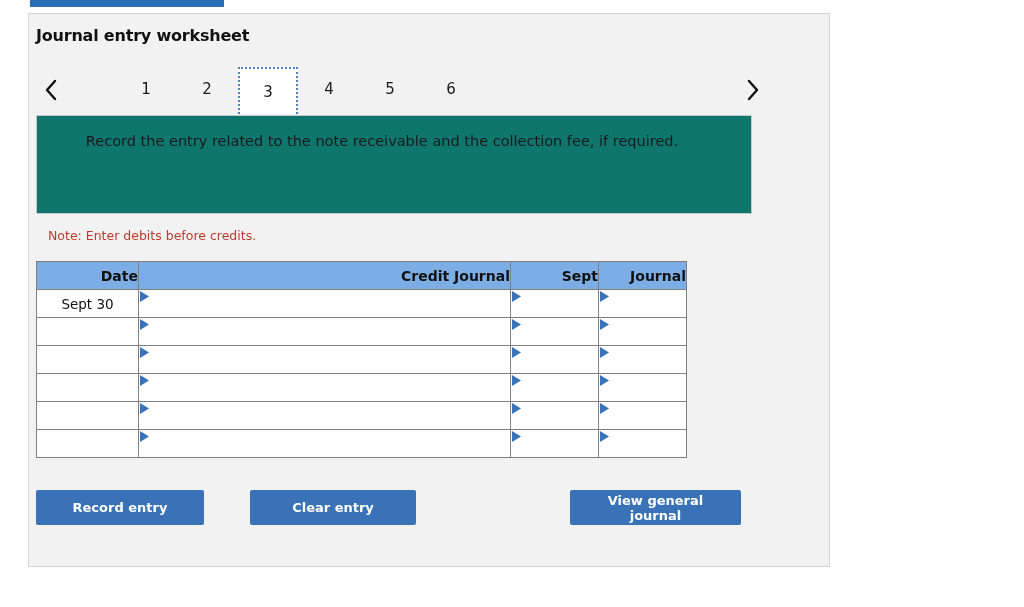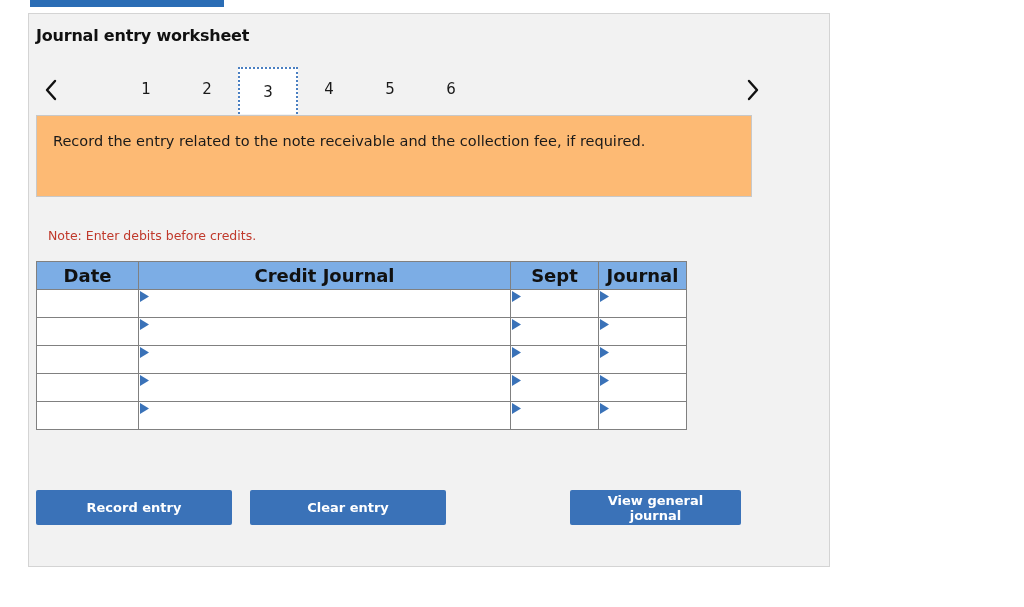--- a/index.html
+++ b/index.html
@@ -94,24 +94,25 @@
     border-bottom: none;
     height: 47px;
   }
 
   
   .instruction-box {
     position: absolute;
     left: 36px;
     top: 115px;
     width: 716px;
-    height: 82px;
-    background: #fdba74;
+    height: 99px;
+    background: #0f766e;
     border: 1px solid #c8c8c8;
     box-sizing: border-box;
+    text-align: center;
   }
   .instruction-text {
     position: absolute;
     left: 16px;
     top: 14px;
     right: 40px;
     font-size: 14.5px;
     line-height: 23px;
     color: #1a1a1a;
   }
@@ -128,26 +129,26 @@
   .journal-table {
     position: absolute;
     left: 36px;
     top: 261px;
     border-collapse: collapse;
     table-layout: fixed;
   }
   .journal-table th {
     background: #7cade5;
     border: 1px solid #808080;
-    font-size: 18px;
+    font-size: 14px;
     font-weight: bold;
     color: #111111;
     height: 27px;
     padding: 0;
-    text-align: center;
+    text-align: right;
   }
   .journal-table td {
     background: #ffffff;
     border: 1px solid #808080;
     height: 27px;
     padding: 0;
     position: relative;
     vertical-align: middle;
   }
   .col-date    { width: 102px; }
@@ -180,22 +181,22 @@
     color: #ffffff;
     font-size: 13px;
     font-weight: bold;
     border: none;
     border-radius: 2px;
     height: 35px;
     cursor: pointer;
     font-family: "DejaVu Sans", "Liberation Sans", sans-serif;
     padding: 0 10px;
   }
-  .btn-record { left: 36px;  top: 490px; width: 196px; }
-  .btn-clear  { left: 250px; top: 490px; width: 196px; }
+  .btn-record { left: 36px;  top: 490px; width: 168px; }
+  .btn-clear  { left: 250px; top: 490px; width: 166px; }
   .btn-view   { left: 570px; top: 490px; width: 171px; }
 </style>
 </head>
 <body>
 
 <div class="top-bar-fragment"></div>
 
 <div class="panel"></div>
 
 <div class="panel-title">Journal entry worksheet</div>
@@ -254,20 +255,49 @@
     <tr>
       <th>Date</th>
       <th>Credit Journal</th>
       <th>Sept</th>
       <th>Journal</th>
     </tr>
   </thead>
   <tbody>
     <tr>
       <td>
+        <span class="cell-date-text">Sept 30</span>
+      </td>
+      <td>
+        <span class="cell-marker">
+          <svg width="9" height="11" viewBox="0 0 9 11">
+              <path d="M0 0 L9 5.5 L0 11 Z" fill="#3a72b8"></path>
+            </svg>
+        </span>
+        <span></span>
+      </td>
+      <td>
+        <span class="cell-marker">
+          <svg width="9" height="11" viewBox="0 0 9 11">
+              <path d="M0 0 L9 5.5 L0 11 Z" fill="#3a72b8"></path>
+            </svg>
+        </span>
+        <span></span>
+      </td>
+      <td>
+        <span class="cell-marker">
+          <svg width="9" height="11" viewBox="0 0 9 11">
+              <path d="M0 0 L9 5.5 L0 11 Z" fill="#3a72b8"></path>
+            </svg>
+        </span>
+        <span></span>
+      </td>
+    </tr>
+    <tr>
+      <td>
         <span class="cell-date-text"></span>
       </td>
       <td>
         <span class="cell-marker">
           <svg width="9" height="11" viewBox="0 0 9 11">
               <path d="M0 0 L9 5.5 L0 11 Z" fill="#3a72b8"></path>
             </svg>
         </span>
         <span></span>
       </td>

